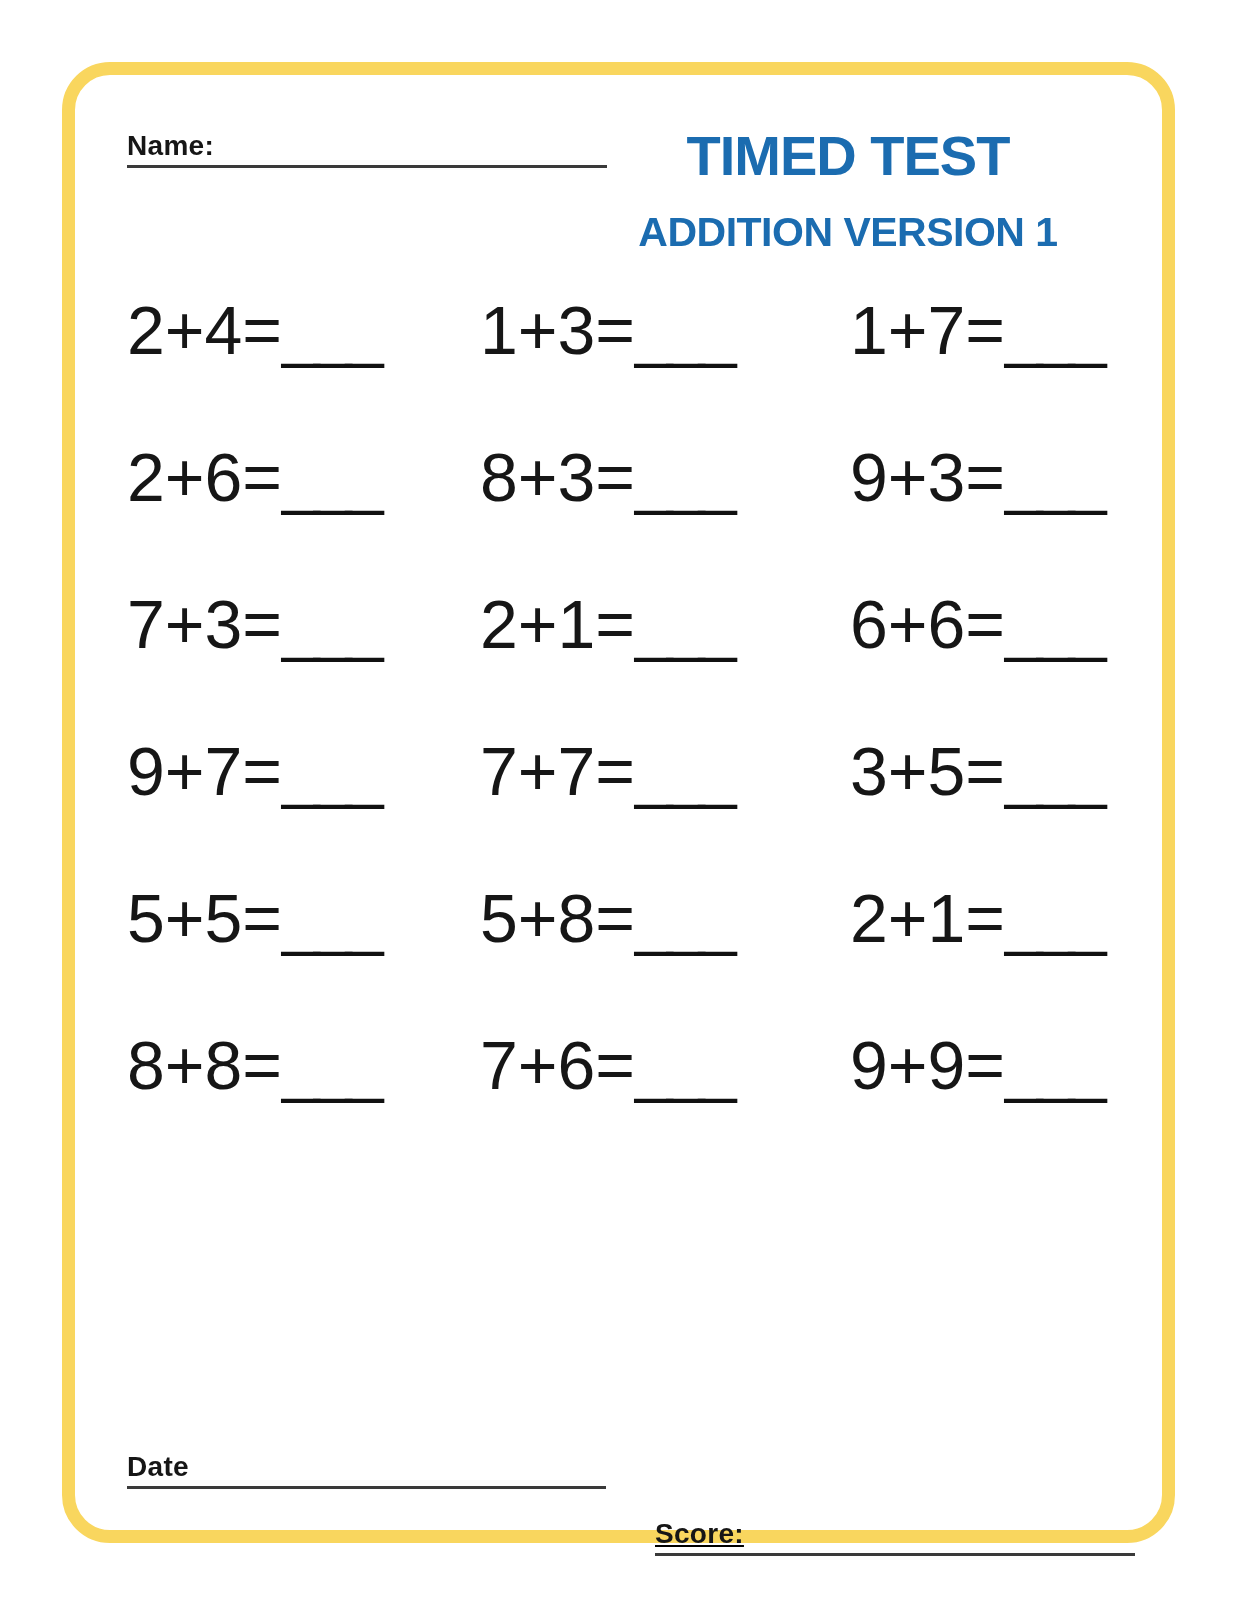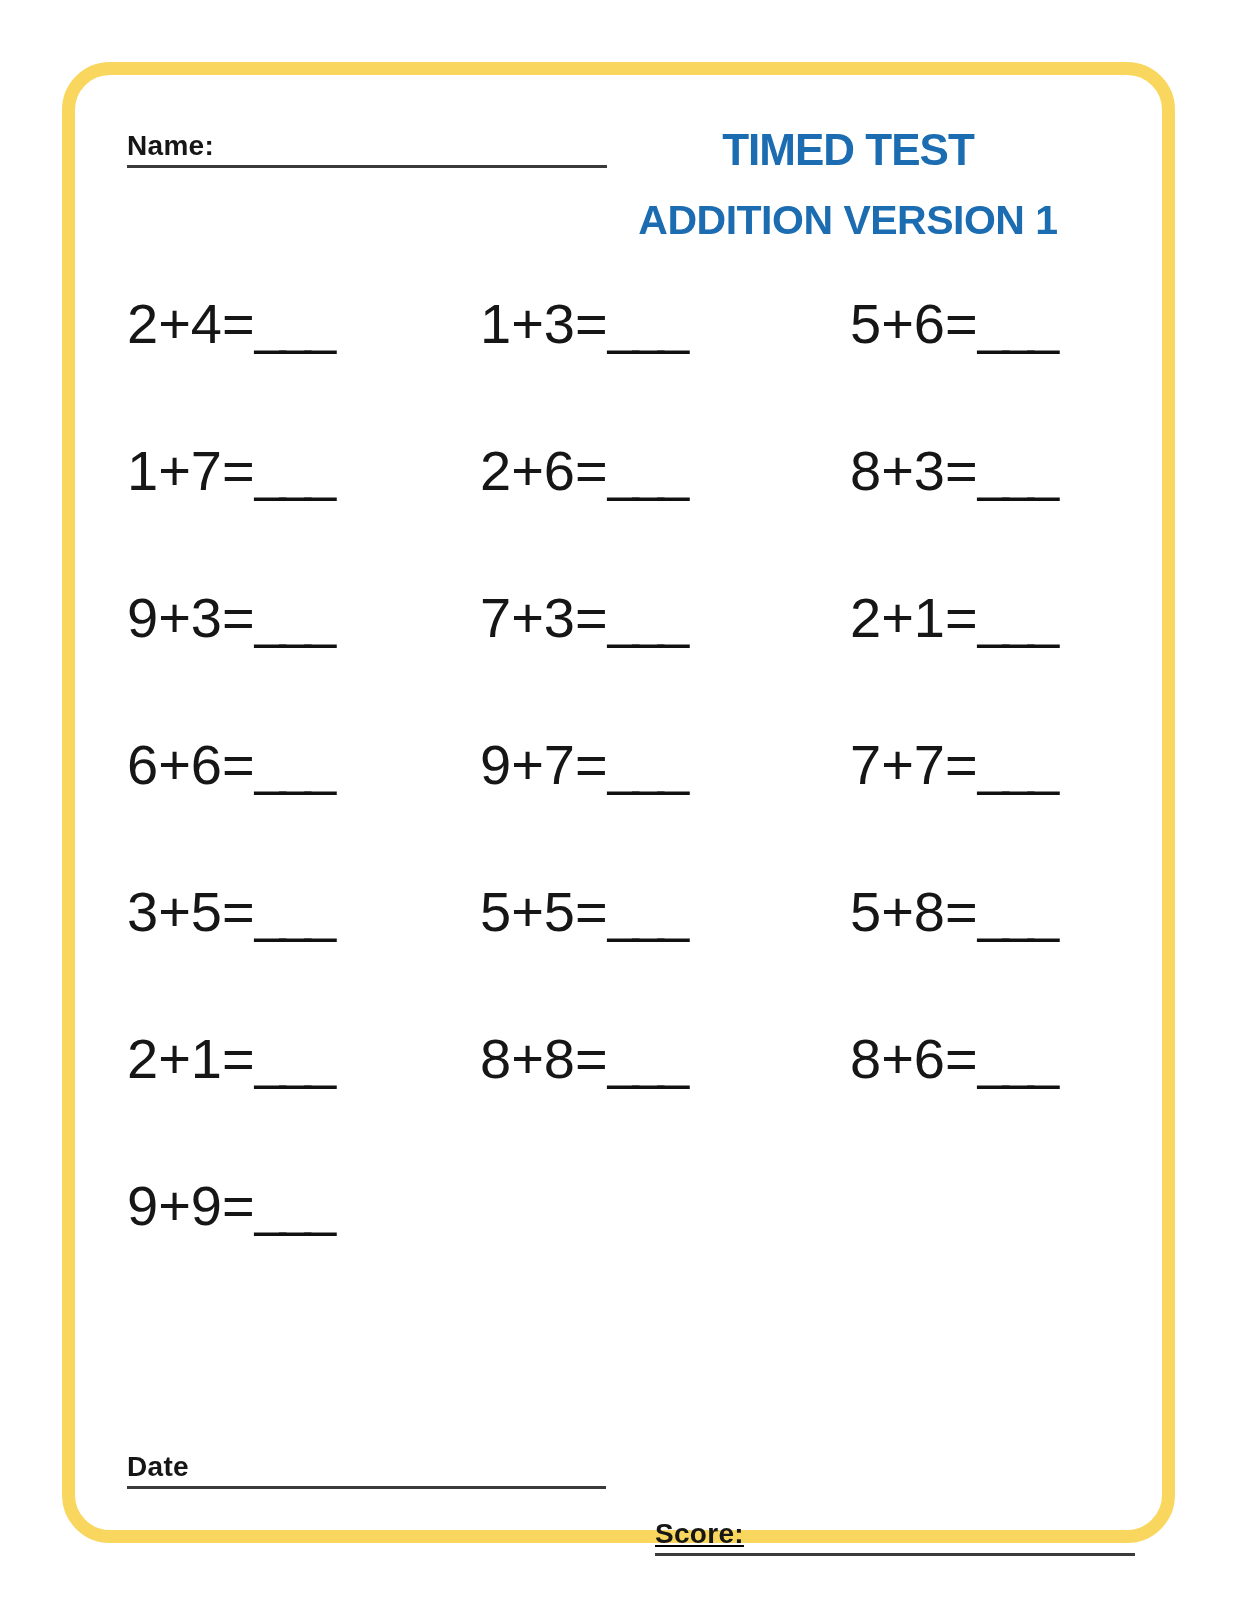--- a/index.html
+++ b/index.html
@@ -43,21 +43,21 @@
   }
   .title-block {
     position: absolute;
     left: 608px;
     top: 128px;
     width: 480px;
     text-align: center;
     color: #1b6cb0;
   }
   .title {
-    font-size: 44px;
+    font-size: 56px;
     font-weight: 800;
     line-height: 1;
     letter-spacing: -1px;
     white-space: nowrap;
   }
   .subtitle {
     margin-top: 28px;
     font-size: 41px;
     font-weight: 800;
     line-height: 1;
@@ -67,21 +67,21 @@
   
   .problems {
     position: absolute;
     left: 127px;
     top: 296px;
     display: grid;
     grid-template-columns: 353px 370px 1fr;
     grid-auto-rows: 147px;
   }
   .cell {
-    font-size: 56px;
+    font-size: 68px;
     line-height: 1;
     color: #161616;
     white-space: nowrap;
   }
   .blank {
     letter-spacing: -6px;
     color: #111111;
   }
   
   .date-field {
@@ -110,42 +110,41 @@
   </div>
 
   <div class="title-block">
     <div class="title">TIMED TEST</div>
     <div class="subtitle">ADDITION VERSION 1</div>
   </div>
 
   <div class="problems">
     <div class="cell"><span>2+4=</span><span class="blank">___</span></div>
     <div class="cell"><span>1+3=</span><span class="blank">___</span></div>
-    <div class="cell"><span>5+6=</span><span class="blank">___</span></div>
 
     <div class="cell"><span>1+7=</span><span class="blank">___</span></div>
     <div class="cell"><span>2+6=</span><span class="blank">___</span></div>
     <div class="cell"><span>8+3=</span><span class="blank">___</span></div>
 
     <div class="cell"><span>9+3=</span><span class="blank">___</span></div>
     <div class="cell"><span>7+3=</span><span class="blank">___</span></div>
 
     <div class="cell"><span>2+1=</span><span class="blank">___</span></div>
     <div class="cell"><span>6+6=</span><span class="blank">___</span></div>
     <div class="cell"><span>9+7=</span><span class="blank">___</span></div>
 
     <div class="cell"><span>7+7=</span><span class="blank">___</span></div>
     <div class="cell"><span>3+5=</span><span class="blank">___</span></div>
     <div class="cell"><span>5+5=</span><span class="blank">___</span></div>
 
     <div class="cell"><span>5+8=</span><span class="blank">___</span></div>
     <div class="cell"><span>2+1=</span><span class="blank">___</span></div>
 
     <div class="cell"><span>8+8=</span><span class="blank">___</span></div>
-    <div class="cell"><span>8+6=</span><span class="blank">___</span></div>
+    <div class="cell"><span>7+6=</span><span class="blank">___</span></div>
     <div class="cell"><span>9+9=</span><span class="blank">___</span></div>
   </div>
 
   <div class="date-field">
     <span class="field-label">Date</span>
     <div class="field-line"></div>
   </div>
 
   <div class="score-field">
     <span class="field-label">Score:</span>

